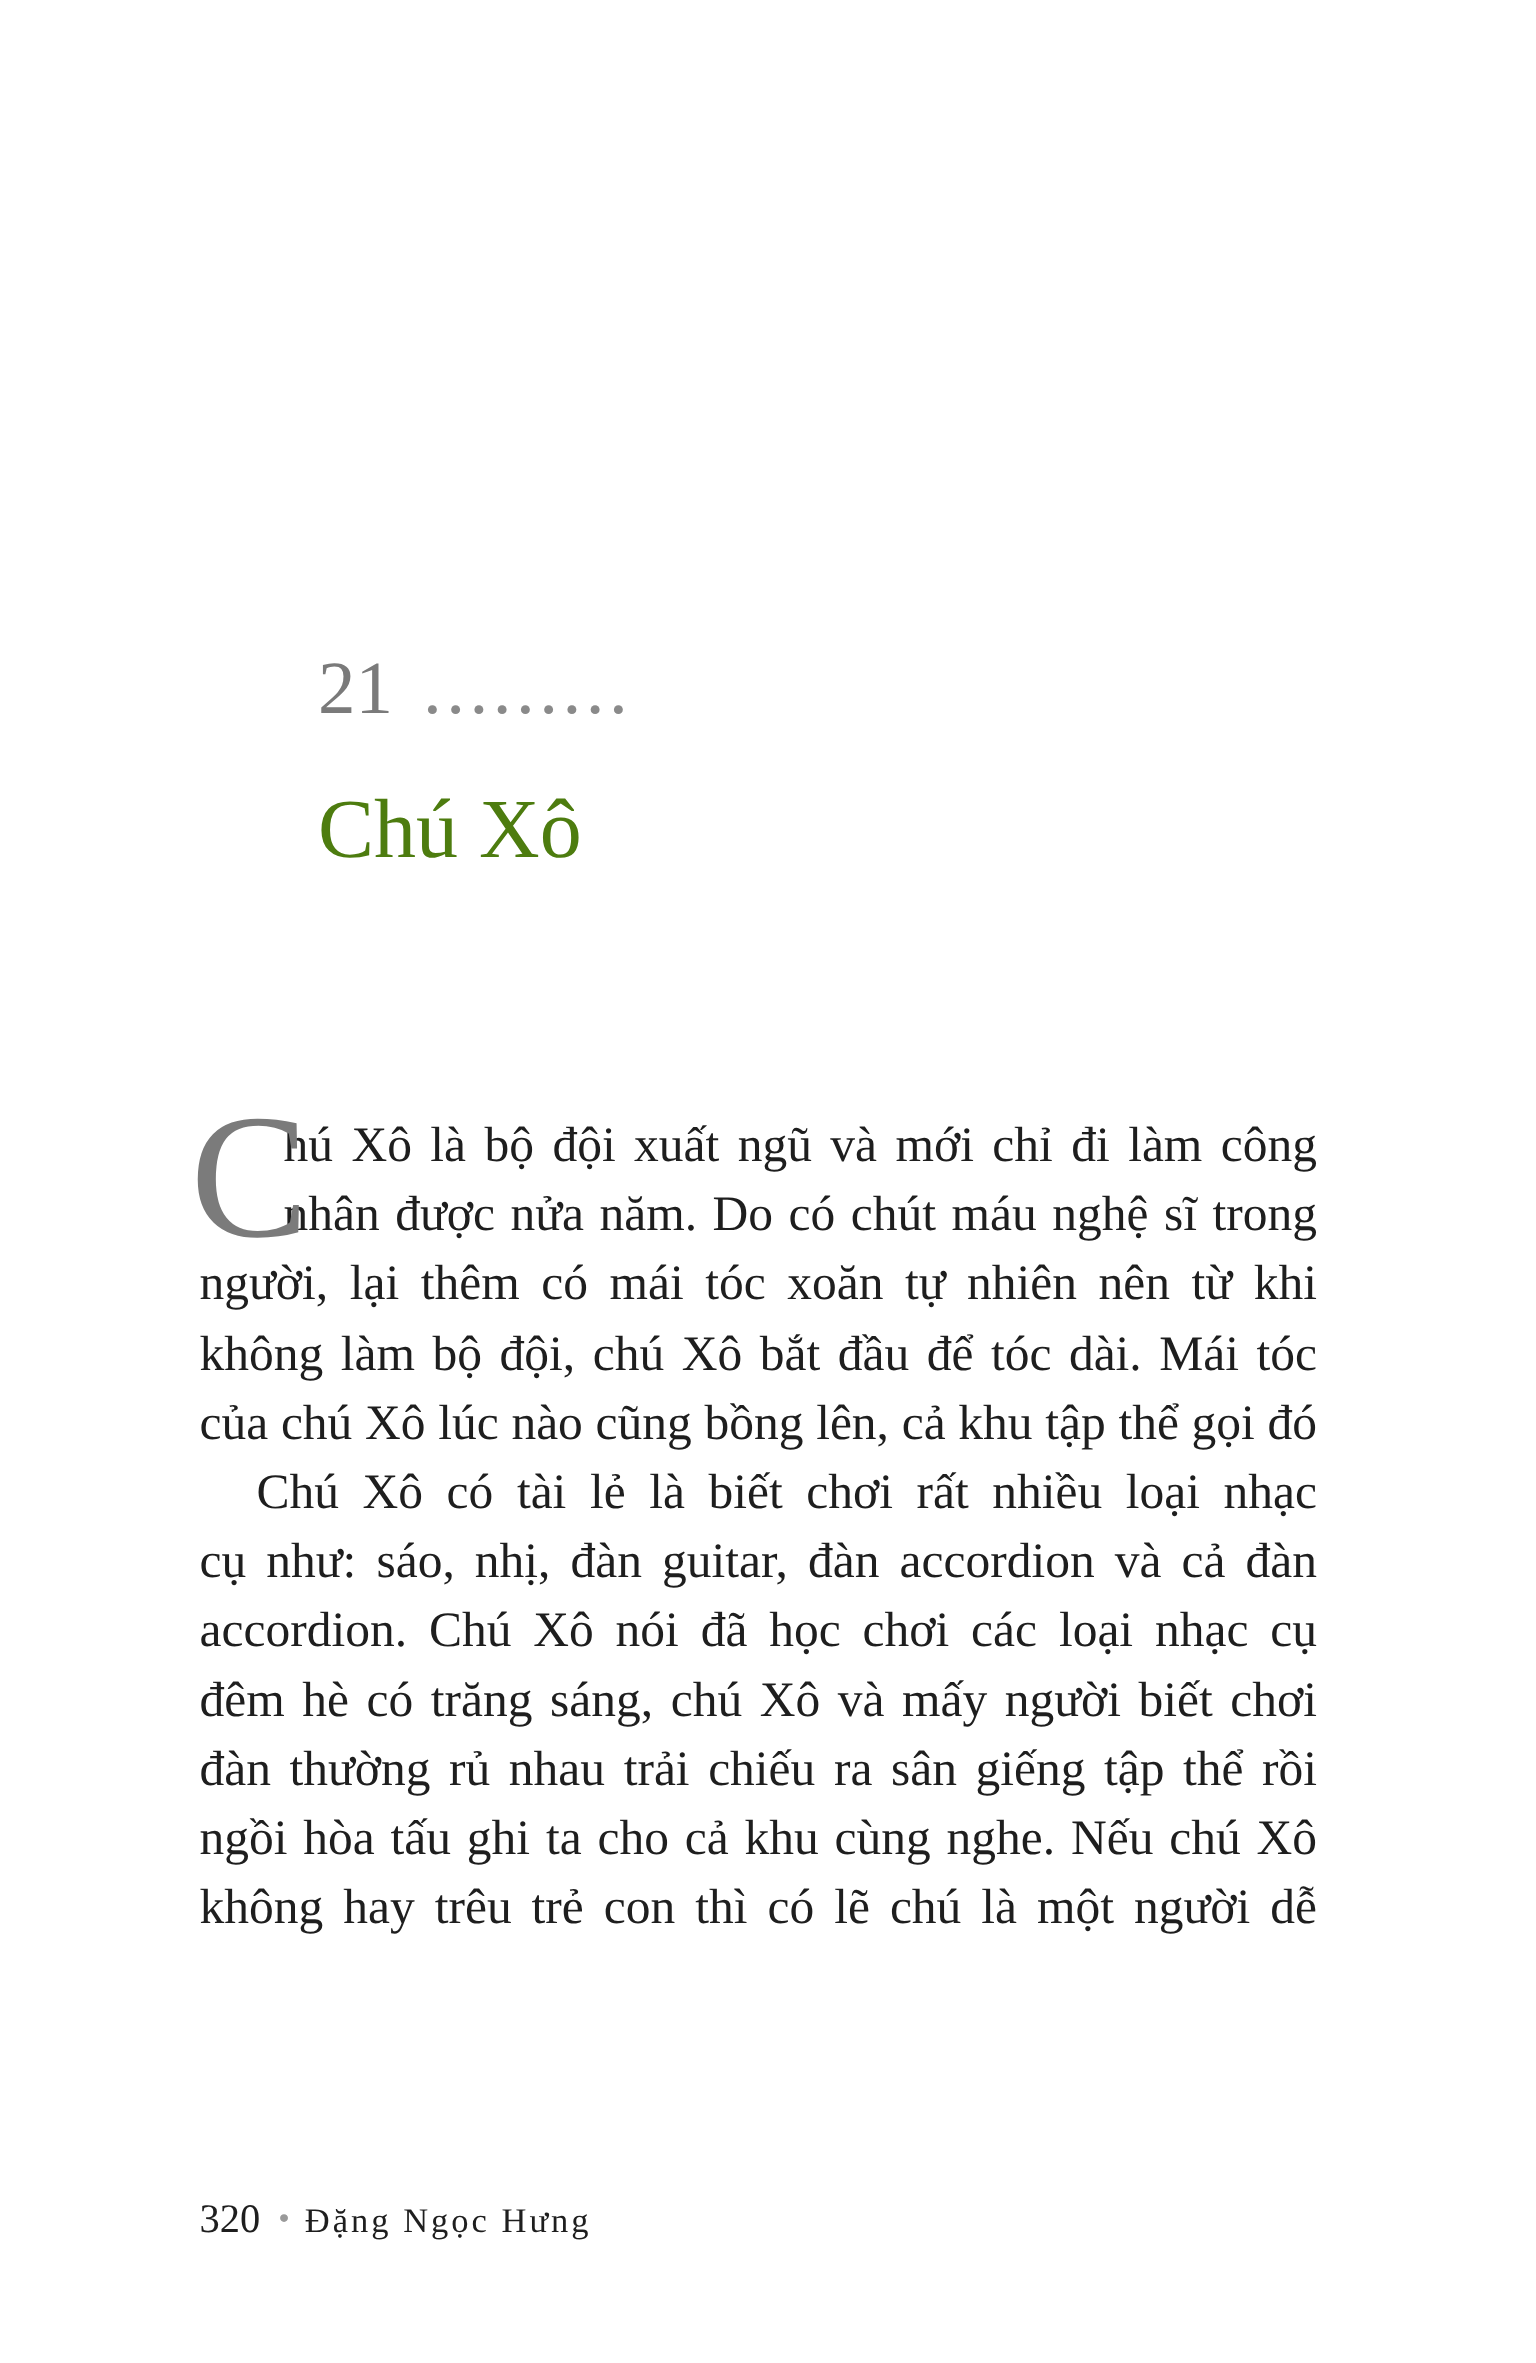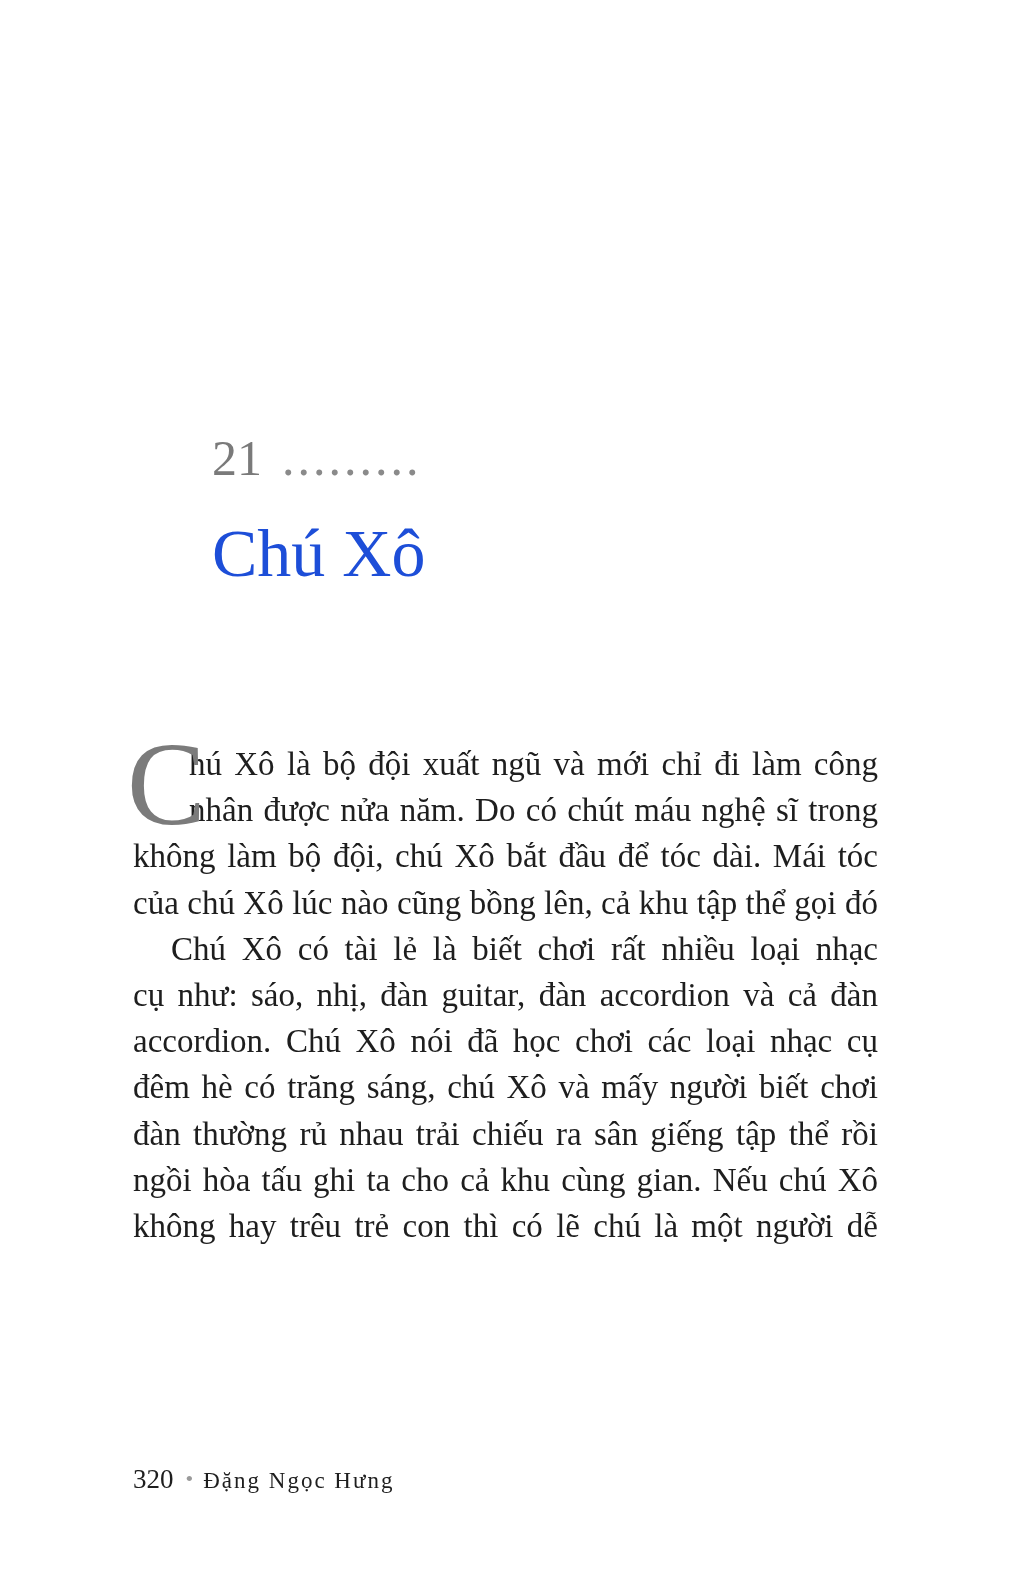--- a/index.html
+++ b/index.html
@@ -39,23 +39,23 @@
       font-size: 50px;
       line-height: 60px;
       color: #8a8a8a;
       letter-spacing: 3px;
       white-space: nowrap;
     }
     .chapter-title {
       position: absolute;
       left: 212px;
       top: 520px;
-      font-size: 68px;
+      font-size: 56px;
       line-height: 66px;
-      color: #1d4ed8;
+      color: #4d7c0f;
       white-space: nowrap;
     }
     .body-text {
       position: absolute;
       left: 133px;
       top: 741px;
       width: 745px;
       font-size: 33px;
       line-height: 46.2px;
       color: #1e1e1e;
@@ -124,30 +124,31 @@
 
   <div class="chapter-number">21</div>
   <div class="chapter-dots">.........</div>
   <div class="chapter-title">Chú Xô</div>
 
   <div class="body-text">
     <div class="dropcap-row">
       <span class="dropcap">C</span>
       <span class="dc-line">hú Xô là bộ đội xuất ngũ và mới chỉ đi làm công</span>
       <span class="dc-line">nhân được nửa năm. Do có chút máu nghệ sĩ trong</span>
+      <span class="line">người, lại thêm có mái tóc xoăn tự nhiên nên từ khi</span>
       <span class="line">không làm bộ đội, chú Xô bắt đầu để tóc dài. Mái tóc</span>
       <span class="line">của chú Xô lúc nào cũng bồng lên, cả khu tập thể gọi đó</span>
     </div>
     <div>
       <span class="line indent">Chú Xô có tài lẻ là biết chơi rất nhiều loại nhạc</span>
       <span class="line">cụ như: sáo, nhị, đàn guitar, đàn accordion và cả đàn</span>
       <span class="line">accordion. Chú Xô nói đã học chơi các loại nhạc cụ</span>
       <span class="line">đêm hè có trăng sáng, chú Xô và mấy người biết chơi</span>
       <span class="line">đàn thường rủ nhau trải chiếu ra sân giếng tập thể rồi</span>
-      <span class="line">ngồi hòa tấu ghi ta cho cả khu cùng gian. Nếu chú Xô</span>
+      <span class="line">ngồi hòa tấu ghi ta cho cả khu cùng nghe. Nếu chú Xô</span>
       <span class="line">không hay trêu trẻ con thì có lẽ chú là một người dễ</span>
     </div>
   </div>
 
   <div class="footer">
     <span class="page-num">320</span><span class="bullet">•</span><span class="author">Đặng Ngọc Hưng</span>
   </div>
 
 </div>
 

